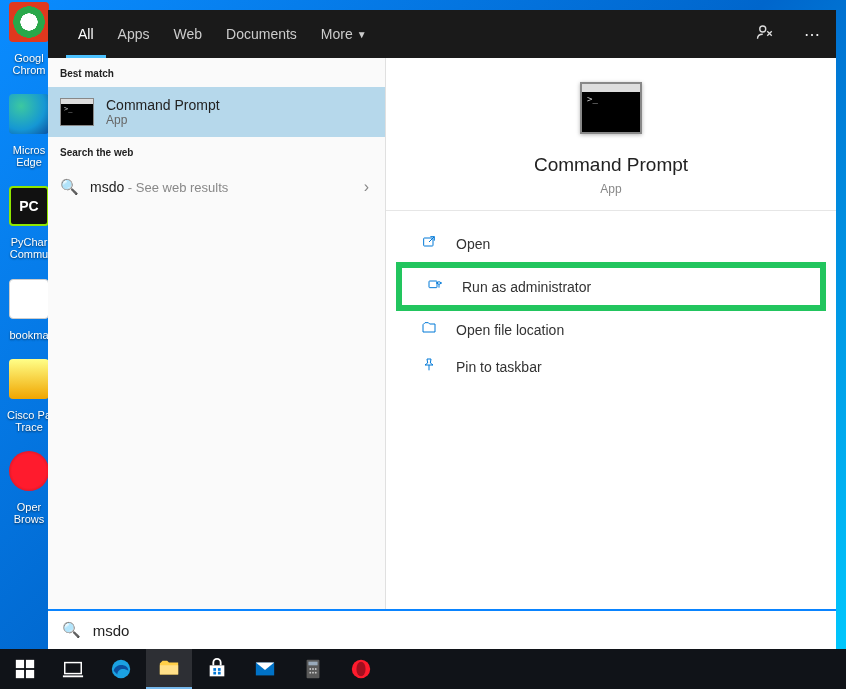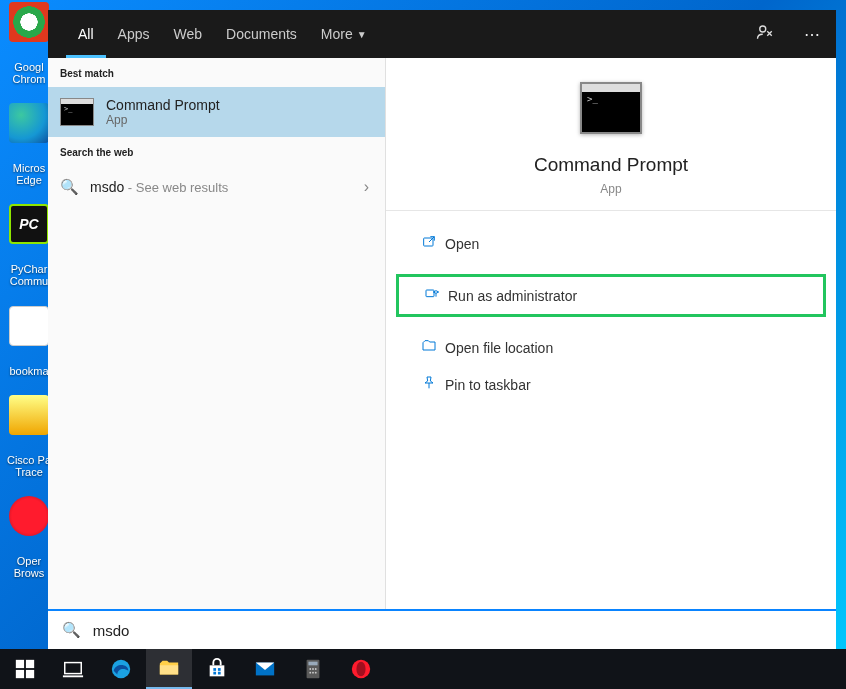--- a/index.html
+++ b/index.html
@@ -1,20 +1,20 @@
 <!DOCTYPE html>
 <html><head>
 <meta charset="utf-8">
 <style>
   * { box-sizing: border-box; margin: 0; padding: 0; }
   html, body { width: 846px; height: 689px; overflow: hidden; font-family: "Segoe UI", Arial, sans-serif; font-size: 13px; background: #0078d7; }
   .desktop { position: relative; width: 846px; height: 689px; background: linear-gradient(135deg, #0a8cff 0%, #0066cc 50%, #00ccff 100%); }
   .desktop-icons { position: absolute; left: 4px; top: 2px; width: 50px; }
   .d-icon { width: 50px; text-align: center; color: #fff; font-size: 11px; margin-bottom: 18px; cursor: pointer; }
-  .d-icon .box { width: 40px; height: 40px; margin: 0 auto 19px; border-radius: 4px; display: flex; align-items: center; justify-content: center; font-style: italic; }
+  .d-icon .box { width: 40px; height: 40px; margin: 0 auto 10px; border-radius: 4px; display: flex; align-items: center; justify-content: center; }
   .d-icon .label { text-shadow: 0 1px 2px rgba(0,0,0,.6); line-height: 1.1; }
 
   .search-panel { position: absolute; left: 48px; top: 10px; right: 10px; bottom: 40px; background: #1a1a1a; display: flex; flex-direction: column; }
   .tabs { height: 48px; background: #1a1a1a; display: flex; align-items: center; padding: 0 18px; position: relative; }
   .tab { color: #ccc; font-size: 14px; padding: 0 12px; height: 100%; display: flex; align-items: center; cursor: pointer; }
   .tab.active { color: #fff; border-bottom: 3px solid #4cc2ff; padding-top: 3px; }
   .tab .chev { margin-left: 4px; font-size: 10px; }
   .tabs-right { position: absolute; right: 10px; top: 0; height: 100%; display: flex; align-items: center; gap: 18px; color: #eee; }
   .tabs-right .ric { cursor: pointer; font-size: 16px; padding: 0 6px; }
 
@@ -35,22 +35,22 @@
   .web-row .arrow { position: absolute; right: 16px; color: #888; font-size: 16px; }
 
   .right { flex: 1; background: #fff; display: flex; flex-direction: column; padding: 24px 0 0; }
   .preview-top { text-align: center; padding-bottom: 14px; border-bottom: 1px solid #e6e6e6; }
   .big-thumb { width: 62px; height: 52px; margin: 0 auto 20px; background: #000; border: 2px solid #888; position: relative; box-shadow: 0 1px 4px rgba(0,0,0,.3); }
   .big-thumb::before { content: ""; position: absolute; top: 0; left: 0; right: 0; height: 8px; background: #ddd; }
   .big-thumb::after { content: ">_"; position: absolute; top: 10px; left: 5px; color: #ccc; font-size: 9px; font-family: monospace; }
   .preview-title { font-size: 19px; color: #222; margin-bottom: 6px; }
   .preview-sub { font-size: 12px; color: #888; }
   .actions { padding: 14px 0; }
-  .action { display: flex; align-items: center; padding: 9px 24px; font-size: 14px; color: #333; cursor: pointer; gap: 7px; margin: 0 10px; }
-  .action.hl { border: 3px solid #22c55e; margin: 12px 10px; }
+  .action { display: flex; align-items: center; padding: 9px 24px; font-size: 14px; color: #333; cursor: pointer; gap: 18px; margin: 0 10px; }
+  .action.hl { border: 6px solid #22c55e; margin: 0 10px; }
   .action .aico { width: 18px; text-align: center; color: #0078d7; }
   .aico svg { width: 16px; height: 16px; stroke: #0078d7; fill: none; stroke-width: 1.5; }
 
   .search-bar { height: 40px; background: #fff; border-top: 2px solid #0a84ff; display: flex; align-items: center; padding: 0 14px; gap: 12px; }
   .search-bar .sico { color: #555; font-size: 15px; }
   .search-bar input { border: none; outline: none; font-size: 15px; flex: 1; font-family: inherit; color: #222; }
 
   .taskbar { position: absolute; left: 0; right: 0; bottom: 0; height: 40px; background: #101318; display: flex; align-items: center; padding: 0 2px; gap: 2px; }
   .tb-item { width: 46px; height: 40px; display: flex; align-items: center; justify-content: center; cursor: pointer; color: #fff; }
   .tb-item.active { border-bottom: 2px solid #76b9ed; background: rgba(255,255,255,.12); }

